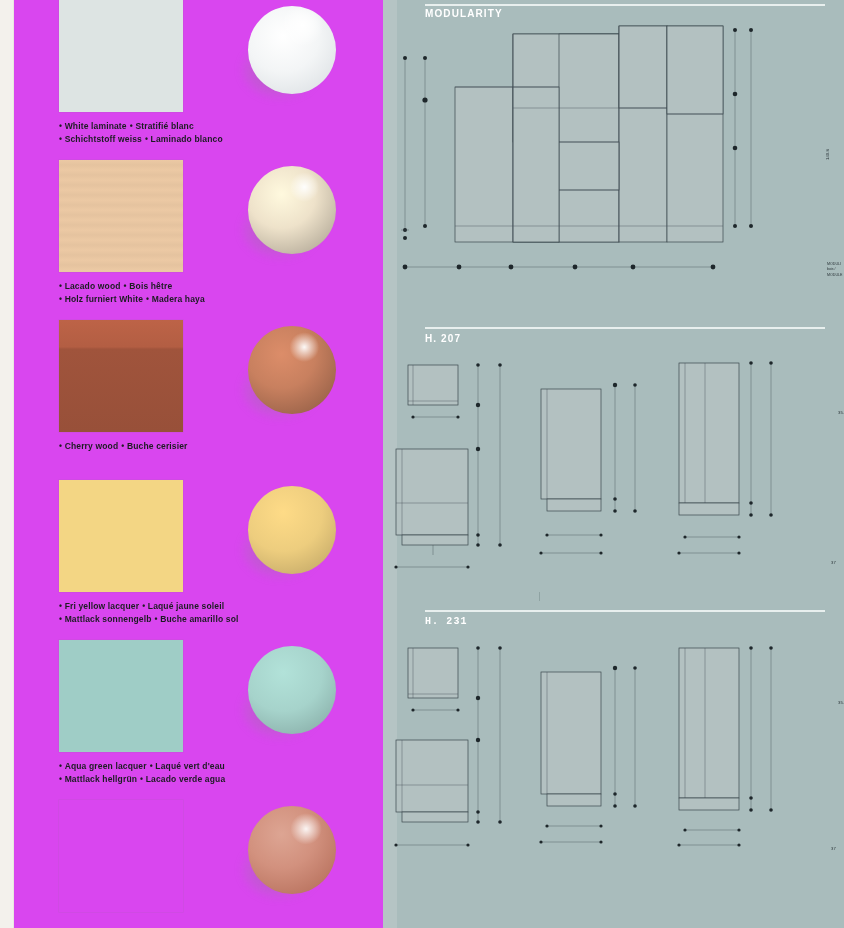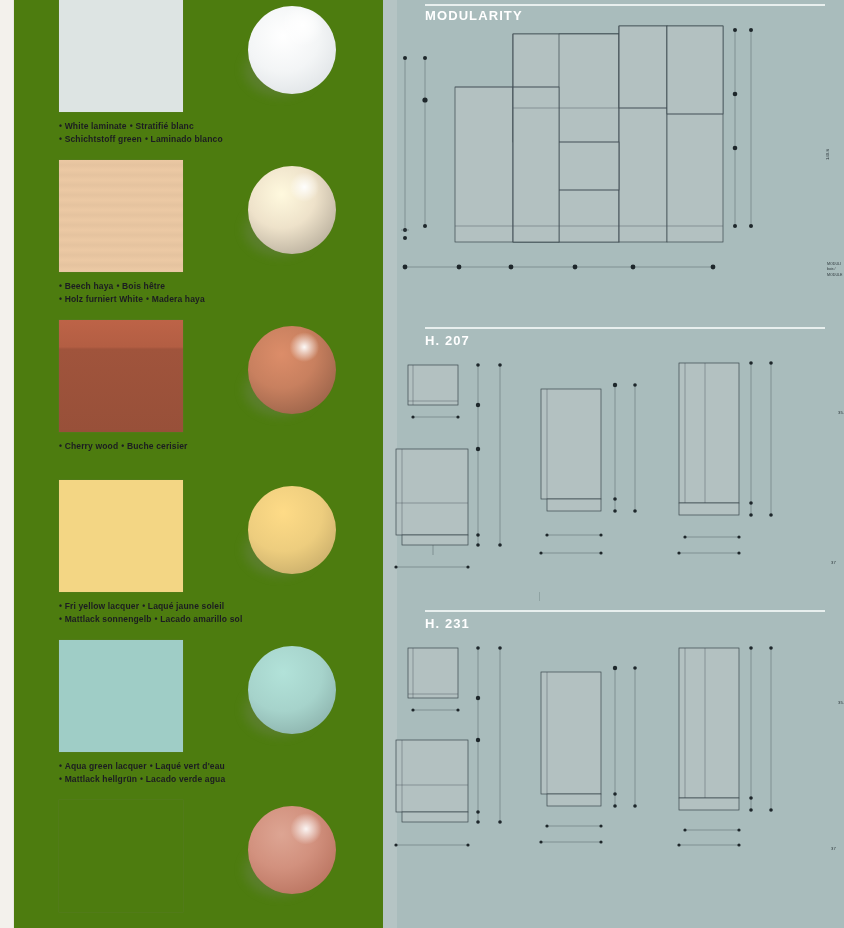--- a/index.html
+++ b/index.html
@@ -8,21 +8,21 @@
     font-family:"Liberation Sans", sans-serif;
     background:#ffffff;
     overflow:hidden;
     position:relative;
   }
   #page { position:relative; width:844px; height:928px; display:flex; }
 
   
   #left-column {
     width:383px; height:928px;
-    background:#4d7c0f;
+    background:#d946ef;
     position:relative;
     flex:0 0 383px;
   }
   .left-edge {
     position:absolute; left:0; top:0; width:14px; height:928px;
     background:#f3f1ec; border-right:1px solid #e9e7e0;
   }
   .material-row {
     position:absolute; left:0; width:383px; height:160px;
   }
@@ -69,21 +69,21 @@
   }
   .panel-gutter {
     position:absolute; left:0; top:0; width:14px; height:928px;
     background:#b5c4c4;
   }
   .sect-rule {
     position:absolute; height:1.5px; background:#e8efee;
   }
   .sect-label {
     position:absolute;
-    font-size:13px; font-weight:bold; color:#ffffff;
+    font-size:10px; font-weight:bold; color:#ffffff;
     letter-spacing:1.1px;
   }
   .dim-num {
     position:absolute;
     font-size:4.2px; color:#2a3438;
     letter-spacing:.1px; white-space:nowrap;
   }
   .dim-num.v { transform:rotate(-90deg); transform-origin:left top; }
   .tiny-label {
     position:absolute; font-size:3.6px; color:#2a3438;
@@ -104,32 +104,32 @@
     <div class="left-edge"></div>
 
     <div class="material-row" style="top:0px">
       <div class="swatch" id="sw0" style="background: rgb(221, 228, 227);"></div>
       <div class="sphere-wrap">
         <div class="sphere-shadow"></div>
         <div class="sphere" id="sp0" style="background: radial-gradient(circle at 62% 22%, rgb(255, 255, 255) 0%, rgba(255, 255, 255, 0.6) 12%, rgba(255, 255, 255, 0) 24%), radial-gradient(circle at 40% 34%, rgb(255, 255, 255) 0%, rgb(243, 245, 246) 46%, rgb(223, 227, 230) 84%, rgb(201, 208, 211) 100%);"></div>
       </div>
       <div class="caption">
         <div><span>White laminate</span><span class="cap-mid"></span><span>Stratifié blanc</span></div>
-        <div><span>Schichtstoff green</span><span class="cap-mid"></span><span>Laminado blanco</span></div>
+        <div><span>Schichtstoff weiss</span><span class="cap-mid"></span><span>Laminado blanco</span></div>
       </div>
     </div>
 
     <div class="material-row" style="top:160px">
       <div class="swatch" id="sw1" style="background: repeating-linear-gradient(rgb(236, 201, 164) 0px, rgb(229, 195, 159) 5px, rgb(236, 201, 164) 10px);"></div>
       <div class="sphere-wrap">
         <div class="sphere-shadow"></div>
         <div class="sphere" id="sp1" style="background: radial-gradient(circle at 64% 24%, rgba(255, 255, 255, 0.95) 0%, rgba(255, 255, 255, 0.55) 7%, rgba(255, 255, 255, 0) 17%), radial-gradient(circle at 38% 32%, rgb(255, 249, 222) 0%, rgb(238, 226, 202) 42%, rgb(186, 176, 158) 82%, rgb(143, 136, 121) 100%);"></div>
       </div>
       <div class="caption">
-        <div><span>Beech haya</span><span class="cap-mid"></span><span>Bois hêtre</span></div>
+        <div><span>Lacado wood</span><span class="cap-mid"></span><span>Bois hêtre</span></div>
         <div><span>Holz furniert White</span><span class="cap-mid"></span><span>Madera haya</span></div>
       </div>
     </div>
 
     <div class="material-row" style="top:320px">
       <div class="swatch" id="sw2" style="background: linear-gradient(rgb(189, 99, 71) 0%, rgb(179, 94, 67) 24%, rgb(160, 84, 60) 26%, rgb(152, 80, 57) 100%);"></div>
       <div class="sphere-wrap">
         <div class="sphere-shadow"></div>
         <div class="sphere" id="sp2" style="background: radial-gradient(circle at 64% 24%, rgba(255, 255, 255, 0.95) 0%, rgba(255, 255, 255, 0.55) 7%, rgba(255, 255, 255, 0) 17%), radial-gradient(circle at 38% 32%, rgb(220, 141, 105) 0%, rgb(200, 128, 95) 42%, rgb(156, 100, 74) 82%, rgb(120, 77, 57) 100%);"></div>
       </div>
@@ -139,21 +139,21 @@
     </div>
 
     <div class="material-row" style="top:480px">
       <div class="swatch" id="sw3" style="background: rgb(243, 214, 132);"></div>
       <div class="sphere-wrap">
         <div class="sphere-shadow"></div>
         <div class="sphere" id="sp3" style="background: radial-gradient(circle at 40% 30%, rgb(254, 219, 135) 0%, rgb(237, 205, 126) 48%, rgb(199, 172, 106) 86%, rgb(171, 148, 91) 100%);"></div>
       </div>
       <div class="caption">
         <div><span>Fri yellow lacquer</span><span class="cap-mid"></span><span>Laqué jaune soleil</span></div>
-        <div><span>Mattlack sonnengelb</span><span class="cap-mid"></span><span>Lacado amarillo sol</span></div>
+        <div><span>Mattlack sonnengelb</span><span class="cap-mid"></span><span>Buche amarillo sol</span></div>
       </div>
     </div>
 
     <div class="material-row" style="top:640px">
       <div class="swatch" id="sw4" style="background: rgb(159, 205, 198);"></div>
       <div class="sphere-wrap">
         <div class="sphere-shadow"></div>
         <div class="sphere" id="sp4" style="background: radial-gradient(circle at 40% 30%, rgb(178, 226, 217) 0%, rgb(166, 211, 203) 48%, rgb(139, 177, 171) 86%, rgb(120, 152, 146) 100%);"></div>
       </div>
       <div class="caption">
@@ -174,21 +174,21 @@
   <div id="right-panel">
     <div class="panel-gutter"></div>
 
     <div class="sect-rule" style="left:42px; top:4px; width:400px;"></div>
     <div class="sect-label" style="left:42px; top:8px;">MODULARITY</div>
 
     <div class="sect-rule" style="left:42px; top:327px; width:400px;"></div>
     <div class="sect-label" style="left:42px; top:333px;">H. 207</div>
 
     <div class="sect-rule" style="left:42px; top:610px; width:400px;"></div>
-    <div class="sect-label" style="left:42px; top:616px;">H. 231</div>
+    <div class="sect-label" style="left:42px; top:616px;font-family:Liberation Mono, monospace;">H. 231</div>
 
     <svg width="461" height="300" style="top:20px">
 
       <rect class="blk" x="72" y="67" width="104" height="155"></rect>
       <rect class="blk" x="130" y="14" width="106" height="108"></rect>
       <rect class="blk" x="130" y="14" width="106" height="208"></rect>
       <rect class="blk" x="176" y="14" width="60" height="208"></rect>
       <rect class="blk" x="236" y="6" width="48" height="216"></rect>
       <rect class="blk" x="236" y="6" width="48" height="82"></rect>
       <rect class="blk" x="176" y="122" width="60" height="48"></rect>

